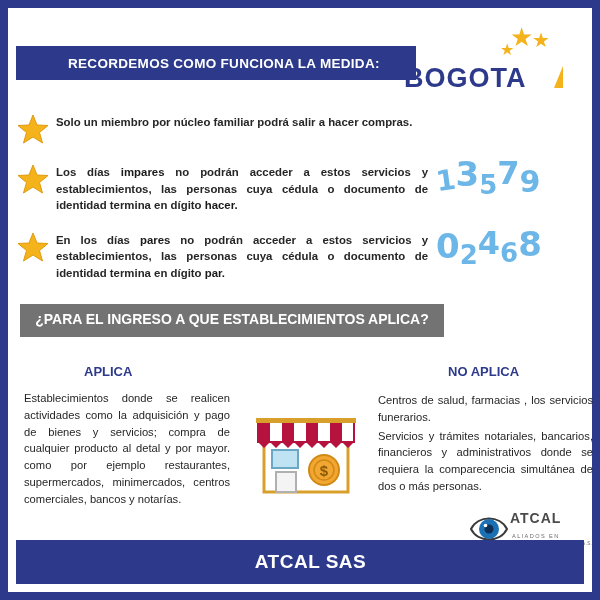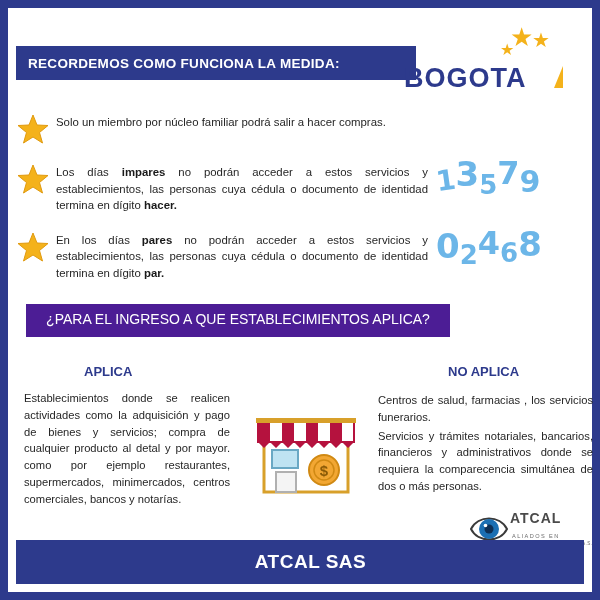--- a/index.html
+++ b/index.html
@@ -18,20 +18,21 @@
   }
   
   .header-band {
     position:absolute; left:8px; top:38px; width:400px; height:34px;
     background:#2d3a8c;
     display:flex; align-items:center;
   }
   .header-band .txt {
     color:#ffffff; font-weight:bold; font-size:13.5px; letter-spacing:.3px;
     padding-left:12px;
+    margin-left:40px;
   }
   
   .logo {
     position:absolute; right:18px; top:20px; width:170px; height:70px;
   }
   .logo-word {
     position:absolute; left:0; bottom:4px;
     font-size:27px; font-weight:bold; color:#2d3a8c;
     letter-spacing:1px;
   }
@@ -43,21 +44,21 @@
   .logo .st1 { left:106px; top:-4px; font-size:26px; }
   .logo .st2 { left:128px; top:2px;  font-size:20px; }
   .logo .st3 { left:96px;  top:14px; font-size:16px; }
   .logo .tick {
     position:absolute; left:150px; bottom:10px;
     width:0; height:0;
     border-left:9px solid transparent;
     border-bottom:22px solid #f4b21b;
   }
   
-  .bullets { position:absolute; left:8px; top:104px; width:440px; }
+  .bullets { position:absolute; left:8px; top:104px; width:440px;font-weight:bold; }
   .bullet { display:flex; margin-bottom:16px; }
   .star {
     flex:0 0 34px; width:34px; height:34px; position:relative; margin-right:6px;
   }
   .star svg { position:absolute; left:2px; top:2px; }
   .bullet-text {
     font-size:11.4px; color:#262626; line-height:1.45;
     text-align:justify; padding-top:2px;
     width:372px;
   }
@@ -78,23 +79,23 @@
   .odd span:nth-child(3){ font-size:26px; transform:translateY(4px);}
   .odd span:nth-child(4){ font-size:32px; transform:translateY(-6px);}
   .odd span:nth-child(5){ font-size:30px; transform:translateY(2px);}
   .even span:nth-child(1){ font-size:34px;}
   .even span:nth-child(2){ font-size:26px; transform:translateY(6px);}
   .even span:nth-child(3){ font-size:32px; transform:translateY(-4px);}
   .even span:nth-child(4){ font-size:26px; transform:translateY(4px);}
   .even span:nth-child(5){ font-size:34px; transform:translateY(-2px);}
   
   .section-band {
-    position:absolute; left:18px; top:296px; width:424px;
-    background:#4c1d95; color:#fff;
-    font-weight:normal; font-size:14px;
+    position:absolute; left:12px; top:296px; width:424px;
+    background:#737373; color:#fff;
+    font-weight:bold; font-size:14px;
     text-align:center; padding:6px 10px 8px 10px;
     line-height:1.35;
   }
   
   .col-head {
     position:absolute; font-weight:bold; font-size:13px; color:#2d3a8c;
   }
   .col-head.aplica   { left:76px;  top:356px; }
   .col-head.noaplica { left:440px; top:356px; }
   .col-left {

